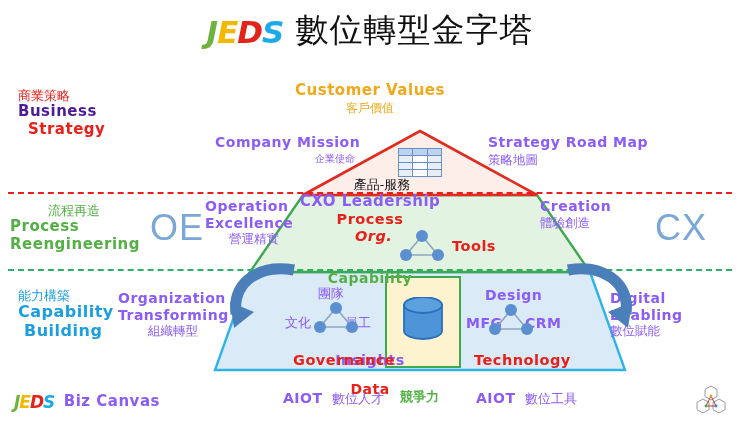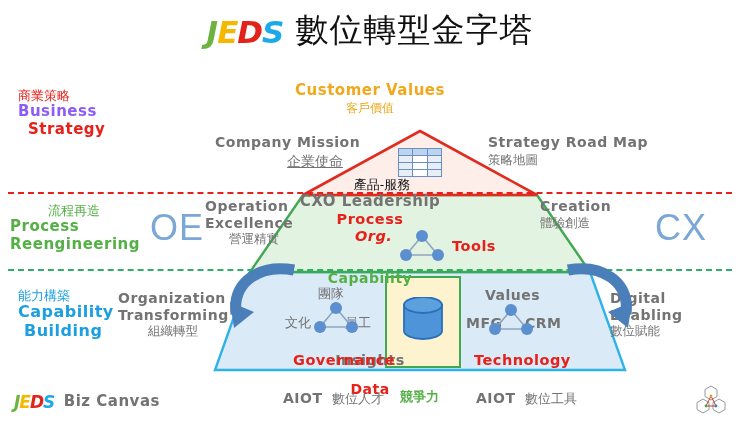--- a/index.html
+++ b/index.html
@@ -29,21 +29,21 @@
   .jeds .s{color:#1ba9e8;}
   .title-cjk{
     font-family:"DejaVu Serif", serif;
     font-size:33px;color:#101010;margin-left:12px;
     letter-spacing:1px;
   }
 
   
   .en{font-family:"DejaVu Sans", sans-serif;font-weight:bold;letter-spacing:.5px;}
   .cjk{font-family:"DejaVu Serif", serif;}
-  .blk{color:#737373;}
+  .blk{color:#8b5cf6;}
   .red{color:#e8201a;}
   .grn{color:#54b045;}
   .lbl{position:absolute;white-space:nowrap;line-height:1.18;}
 
   
   .divider{position:absolute;height:0;border-top:2px dashed #e8201a;left:8px;width:724px;}
   .divider.green{border-top-color:#2fae6a;}
 
   
   .pyr{position:absolute;left:0;top:0;width:740px;height:422px;}
@@ -92,21 +92,21 @@
     <polygon points="303,195 537,195 590,272 250,272" fill="#e3f3e1" stroke="#3fa851" stroke-width="2.4"></polygon>
 
     <polygon points="420,131 537,195 303,195" fill="#fdeeea" stroke="#e02b20" stroke-width="2.6"></polygon>
   </svg>
 
   <div class="divider" style="top:192px;"></div>
   <div class="divider green" style="top:269px;"></div>
 
   <div class="lbl" style="left:18px;top:88px;">
     <div class="cjk" style="font-size:13px;color:#e8201a;">商業策略</div>
-    <div class="en" style="font-size:15px;color:#8b5cf6;">Business</div>
+    <div class="en" style="font-size:15px;color:#4c1d95;">Business</div>
     <div class="en" style="font-size:15px;color:#e8201a;margin-left:10px;">Strategy</div>
   </div>
 
   <div class="lbl" style="left:10px;top:203px;">
     <div class="cjk" style="font-size:13px;color:#54b045;margin-left:38px;">流程再造</div>
     <div class="en" style="font-size:15px;color:#54b045;">Process</div>
     <div class="en" style="font-size:15px;color:#54b045;">Reengineering</div>
   </div>
 
   <div class="lbl" style="left:18px;top:288px;">
@@ -146,21 +146,21 @@
             <td></td>
             <td class="a"></td>
           </tr>
     </tbody>
       </table>
   </div>
   <div class="lbl cjk" style="left:12px;top:177px;width:740px;text-align:center;font-size:13px;color:#111;">產品-服務</div>
 
   <div class="lbl" style="left:215px;top:134px;">
     <div class="en blk" style="font-size:14px;">Company Mission</div>
-    <div class="cjk blk" style="font-size:14px;margin-left:72px;margin-top:2px;text-decoration:underline;">企業使命</div>
+    <div class="cjk blk" style="font-size:10px;margin-left:100px;margin-top:2px;">企業使命</div>
   </div>
 
   <div class="lbl" style="left:488px;top:134px;">
     <div class="en blk" style="font-size:14px;">Strategy Road Map</div>
     <div class="cjk blk" style="font-size:12.5px;margin-top:2px;">策略地圖</div>
   </div>
 
   <div class="lbl" style="left:205px;top:198px;text-align:left;">
     <div class="en blk" style="font-size:14px;">Operation</div>
     <div class="en blk" style="font-size:14px;">Excellence</div>
@@ -210,21 +210,21 @@
   <div class="lbl cjk blk" style="left:285px;top:315px;font-size:13px;">文化</div>
   <div class="lbl cjk blk" style="left:345px;top:315px;font-size:13px;">員工</div>
   <svg class="triicon" style="left:312px;top:300px;" width="48" height="34" viewBox="0 0 48 34">
     <polygon points="24,8 8,27 40,27" fill="none" stroke="#8fa6c0" stroke-width="1.6"></polygon>
     <circle cx="24" cy="8" r="6" fill="#5b8fd0"></circle>
     <circle cx="8" cy="27" r="6" fill="#5b8fd0"></circle>
     <circle cx="40" cy="27" r="6" fill="#5b8fd0"></circle>
   </svg>
   <div class="lbl en red" style="left:293px;top:352px;font-size:14.5px;">Governance</div>
 
-  <div class="lbl en blk" style="left:485px;top:287px;font-size:14px;">Values</div>
+  <div class="lbl en blk" style="left:485px;top:287px;font-size:14px;">Design</div>
   <div class="lbl en blk" style="left:466px;top:315px;font-size:14px;">MFG</div>
   <div class="lbl en blk" style="left:525px;top:315px;font-size:14px;">CRM</div>
   <svg class="triicon" style="left:487px;top:302px;" width="48" height="34" viewBox="0 0 48 34">
     <polygon points="24,8 8,27 40,27" fill="none" stroke="#8fa6c0" stroke-width="1.6"></polygon>
     <circle cx="24" cy="8" r="6" fill="#5b8fd0"></circle>
     <circle cx="8" cy="27" r="6" fill="#5b8fd0"></circle>
     <circle cx="40" cy="27" r="6" fill="#5b8fd0"></circle>
   </svg>
   <div class="lbl en red" style="left:474px;top:352px;font-size:14.5px;">Technology</div>
 

